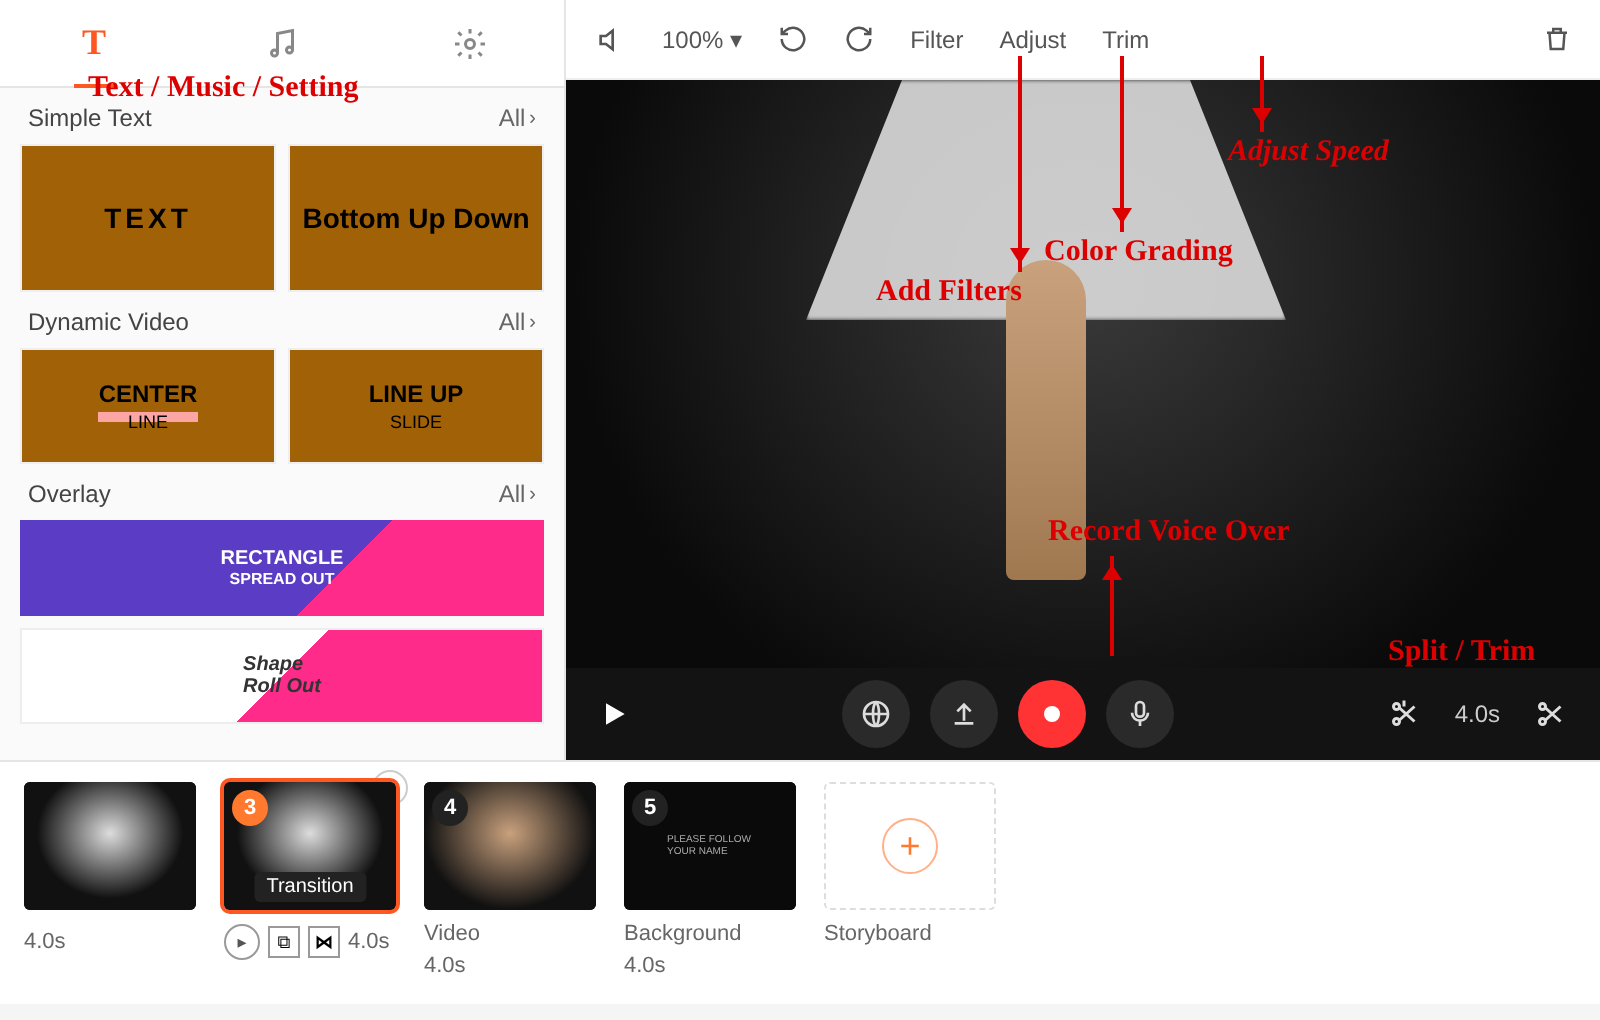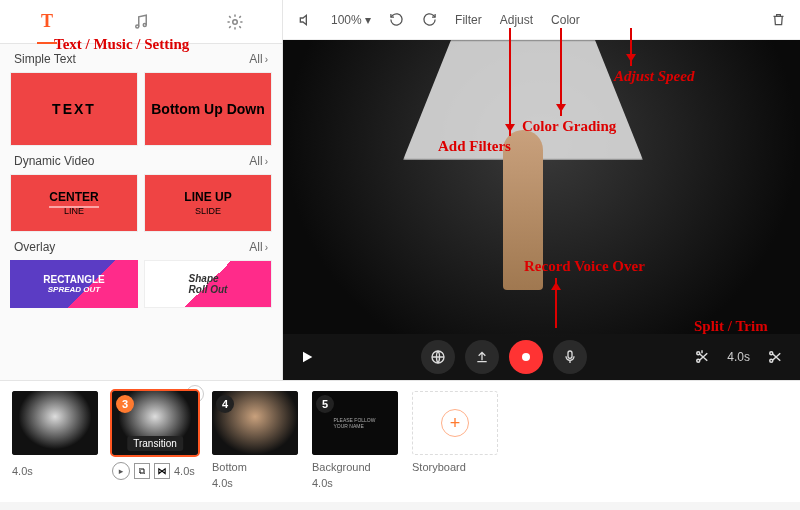--- a/index.html
+++ b/index.html
@@ -8,25 +8,25 @@
 .sidebar { width: 283px; background: #fafafa; border-right: 1px solid #e5e5e5; overflow: hidden; }
 .tabs { display: flex; justify-content: space-around; align-items: center; height: 44px; border-bottom: 1px solid #e5e5e5; background: #fff; }
 .tab { width: 36px; height: 36px; display: flex; align-items: center; justify-content: center; cursor: pointer; color: #888; position: relative; }
 .tab.active { color: #ff5722; }
 .tab.active::after { content:""; position:absolute; bottom:-4px; left:8px; right:8px; height:2px; background:#ff5722; }
 .section { padding: 0 10px; }
 .section-header { display: flex; justify-content: space-between; align-items: center; padding: 8px 4px 6px; font-size: 12px; color: #444; }
 .section-header .all { color: #666; cursor: pointer; display:flex; align-items:center; }
 .chev { font-size: 10px; margin-left: 2px; }
 .grid { display: grid; grid-template-columns: 1fr 1fr; gap: 6px; }
-.card { background: #ef4444; border: 1px solid #eee; height: 74px; display: flex; align-items: center; justify-content: center; font-size: 14px; font-weight: 700; text-align: center; cursor: pointer; padding: 4px; }
+.card { background: #a16207; border: 1px solid #eee; height: 74px; display: flex; align-items: center; justify-content: center; font-size: 14px; font-weight: 700; text-align: center; cursor: pointer; padding: 4px; }
 .card.small { height: 58px; font-size: 12px; }
-.card .center-line { border-bottom: 2px solid #fca5a5; padding-bottom: 2px; font-weight: 800; }
+.card .center-line { border-bottom: 5px solid #fca5a5; padding-bottom: 2px; font-weight: 800; }
 .card .sub { font-weight: 400; font-size: 9px; display:block; margin-top:2px; }
-.overlay-grid { display: grid; grid-template-columns: 1fr 1fr; gap: 6px; }
+.overlay-grid { display: grid; grid-template-columns: 1fr; gap: 6px; }
 .overlay-card { height: 48px; display:flex; align-items:center; justify-content:center; font-size:10px; font-weight:700; color:#fff; cursor:pointer; }
 .ov1 { background: linear-gradient(135deg, #5b3cc4 60%, #ff2b8a 60%); }
 .ov2 { background: linear-gradient(135deg, #fff 50%, #ff2b8a 50%); color:#333; border:1px solid #eee; font-style: italic; }
 .preview-area { flex: 1; display: flex; flex-direction: column; }
 .toolbar { height: 40px; background: #fff; display: flex; align-items: center; padding: 0 14px; gap: 18px; border-bottom: 1px solid #eee; }
 .tb-spacer { flex: 1; }
 .tb-item { font-size: 12px; color: #555; cursor: pointer; display:flex; align-items:center; }
 .icon { display: inline-flex; align-items: center; justify-content: center; }
 .preview { flex: 1; background: #0a0a0a; position: relative; }
 .preview-img { position:absolute; inset:0; background: radial-gradient(ellipse at 50% 30%, #3a3a3a 0%, #0a0a0a 70%); }
@@ -127,21 +127,21 @@
         <span>Overlay</span>
         <span class="all">
             <span>All</span>
             <span class="chev">›</span>
           </span>
       </div>
       <div class="overlay-grid">
         <div class="overlay-card ov1">
           <div style="text-align:center;">
               <div>RECTANGLE</div>
-              <div style="font-size:8px;font-style:italic;">SPREAD OUT</div>
+              <div style="font-size:8px;">SPREAD OUT</div>
             </div>
         </div>
         <div class="overlay-card ov2">
           <div style="text-align:left;">
               <div>Shape</div>
               <div>Roll Out</div>
             </div>
         </div>
       </div>
     </div>
@@ -162,21 +162,21 @@
           </svg>
       </span>
       <span class="tb-item">
         <svg width="15" height="15" viewBox="0 0 24 24" fill="none" stroke="#555" stroke-width="2">
             <path d="M21 12a9 9 0 1 1-3-6.7L21 8"></path>
             <path d="M21 3v5h-5"></path>
           </svg>
       </span>
       <span class="tb-item">Filter</span>
       <span class="tb-item">Adjust</span>
-      <span class="tb-item">Color</span>
+      <span class="tb-item">Trim</span>
       <span class="tb-spacer"></span>
       <span class="tb-item">
         <svg width="15" height="15" viewBox="0 0 24 24" fill="none" stroke="#555" stroke-width="2">
             <path d="M4 7h16M9 7V4h6v3M6 7l1 13h10l1-13"></path>
           </svg>
       </span>
     </div>
     <div class="preview">
       <div class="preview-img">
         <div class="dress"></div>
@@ -254,21 +254,21 @@
       <span class="mini-sq">⧉</span>
       <span class="mini-sq" style="font-weight:700;">⋈</span>
       <span class="clip-dur">4.0s</span>
     </div>
   </div>
   <div class="clip">
     <div class="thumb">
       <div style="position:absolute;inset:0;background:radial-gradient(ellipse at 50% 40%,#c9a17d 0%,#111 70%);"></div>
       <div class="badge dark">4</div>
     </div>
-    <span class="clip-label">Bottom</span>
+    <span class="clip-label">Video</span>
     <div class="clip-meta" style="margin-top:0;">
         <span class="clip-dur">4.0s</span>
       </div>
   </div>
   <div class="clip">
     <div class="thumb">
       <div style="position:absolute;inset:0;background:#0a0a0a;"></div>
       <div class="badge dark">5</div>
       <div style="position:absolute;top:50%;left:50%;transform:translate(-50%,-50%);color:#aaa;font-size:5px;">PLEASE FOLLOW YOUR NAME</div>
     </div>
@@ -278,21 +278,21 @@
       </div>
   </div>
   <div class="clip" style="width:100px;">
     <div class="add-slide">
       <div class="plus">+</div>
     </div>
     <span class="clip-label">Storyboard</span>
   </div>
 </div>
 
-<div class="anno" style="top:36px;left:54px;text-align:center;">Text / Music / Setting</div>
+<div class="anno" style="top:36px;left:44px;text-align:center;">Text / Music / Setting</div>
 <div class="arrow-v" style="top:28px;left:509px;height:108px;"></div>
 <div class="anno" style="top:138px;left:438px;">Add Filters</div>
 <div class="arrow-v" style="top:28px;left:560px;height:88px;"></div>
 <div class="anno" style="top:118px;left:522px;">Color Grading</div>
 <div class="arrow-v" style="top:28px;left:630px;height:38px;"></div>
 <div class="anno" style="top:68px;left:614px;font-style:italic;">Adjust Speed</div>
 <div class="anno" style="top:258px;left:524px;">Record Voice Over</div>
 <div class="arrow-v down" style="top:278px;left:555px;height:50px;"></div>
 <div class="anno" style="top:318px;left:694px;">Split / Trim</div>
 

